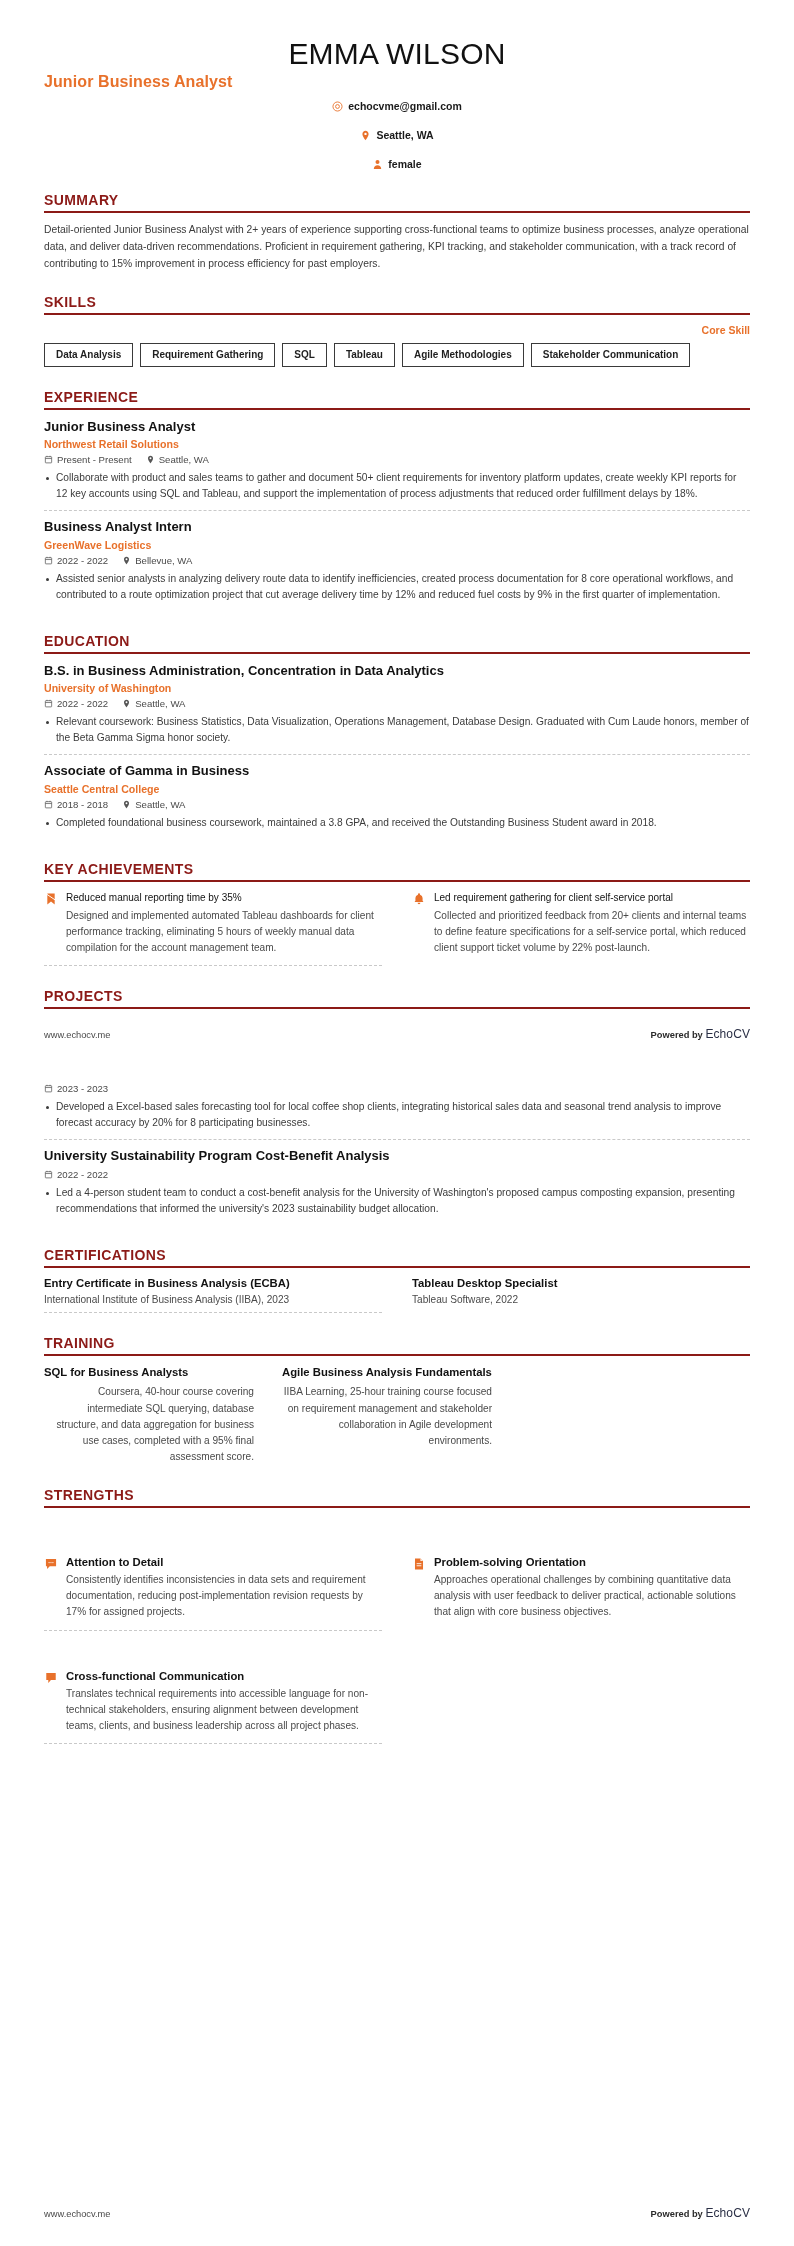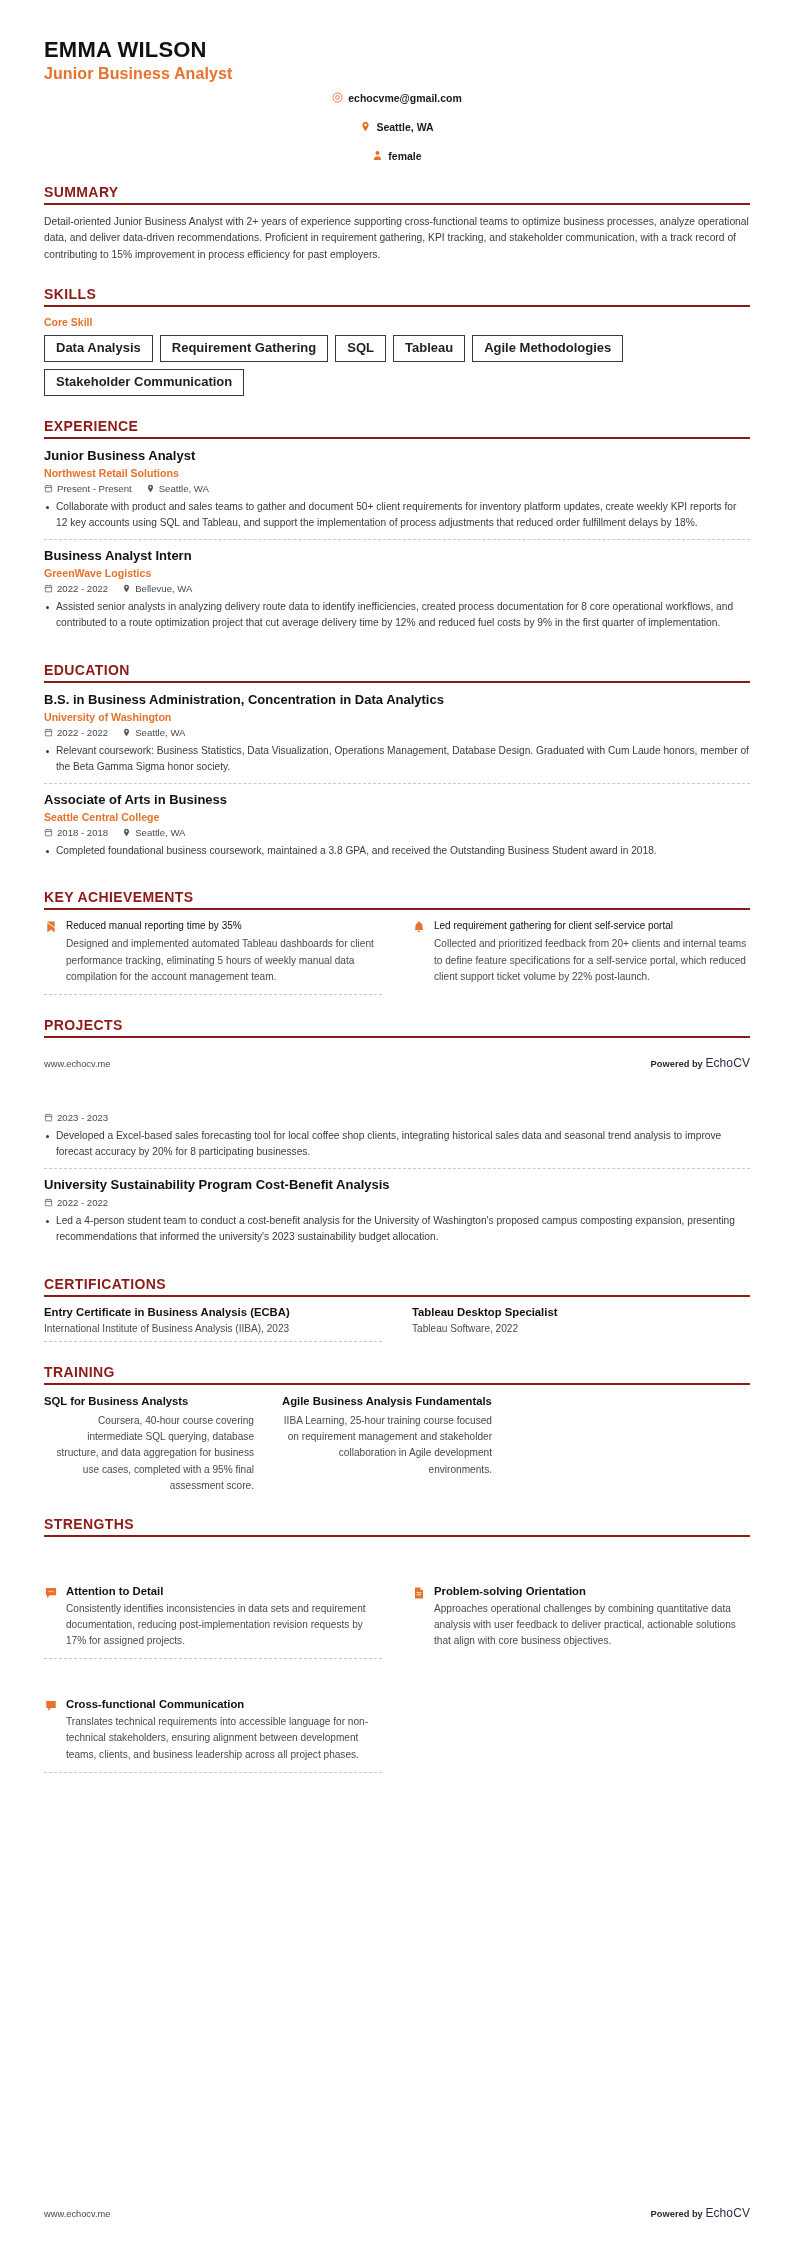--- a/index.html
+++ b/index.html
@@ -14,25 +14,26 @@
     min-height: 2246px;
     background: #fff;
     position: relative;
     padding: 0;
   }
   .inner { padding: 0 44px; }
 
   
   .header { padding-top: 38px; }
   .name {
-    font-size: 22px;
-    font-weight: bold;
+    font-size: 30px;
+    font-weight: normal;
     letter-spacing: 0.2px;
     color: #111111;
     line-height: 1.08;
+    text-align: center;
   }
   .job-title {
     font-size: 16px;
     font-weight: bold;
     color: #E8712B;
     margin-top: 3px;
     letter-spacing: 0.1px;
   }
   .contact-row {
     margin-top: 9px;
@@ -71,26 +72,27 @@
     line-height: 1.62;
     color: #3b3b3b;
   }
 
   
   .skill-group-label {
     font-size: 10.5px;
     font-weight: bold;
     color: #E8712B;
     margin-bottom: 7px;
+    text-align: right;
   }
   .chips { display: flex; flex-wrap: wrap; gap: 7px; }
   .chip {
     border: 1px solid #3a3a3a;
     padding: 5px 11px;
-    font-size: 13px;
+    font-size: 10px;
     font-weight: bold;
     color: #1f1f1f;
     background: #fff;
     line-height: 1.15;
   }
 
   
   .entry { padding-bottom: 8px; }
   .entry + .entry { border-top: 1px dashed #c9c9c9; padding-top: 8px; }
   .entry-title {
@@ -332,21 +334,21 @@
             </svg>
             <span>Seattle, WA</span>
           </span>
         </div>
         <ul class="bullets">
           <li>Relevant coursework: Business Statistics, Data Visualization, Operations Management, Database Design. Graduated with Cum Laude honors, member of the Beta Gamma Sigma honor society.</li>
         </ul>
       </div>
 
       <div class="entry">
-        <div class="entry-title">Associate of Arts in Business</div>
+        <div class="entry-title">Associate of Gamma in Business</div>
         <div class="entry-org">Seattle Central College</div>
         <div class="entry-meta">
           <span class="meta-piece">
             <svg class="m-ico" viewBox="0 0 16 16">
               <rect x="2.4" y="3" width="11.2" height="11" rx="1" fill="none" stroke="#555" stroke-width="1.3"></rect>
               <line x1="2.4" y1="6.3" x2="13.6" y2="6.3" stroke="#555" stroke-width="1.3"></line>
               <line x1="5.3" y1="1.4" x2="5.3" y2="3.6" stroke="#555" stroke-width="1.3"></line>
               <line x1="10.7" y1="1.4" x2="10.7" y2="3.6" stroke="#555" stroke-width="1.3"></line>
             </svg>
             <span>2018 - 2018</span>

